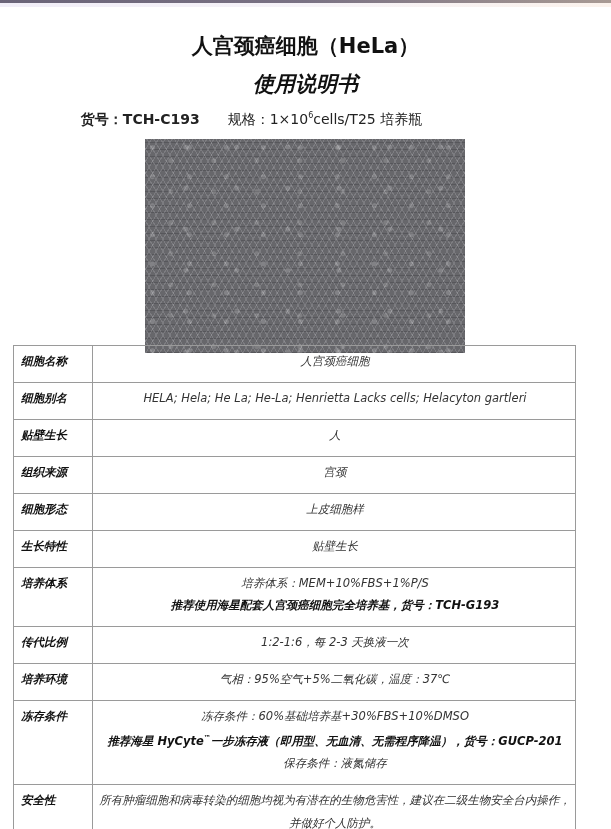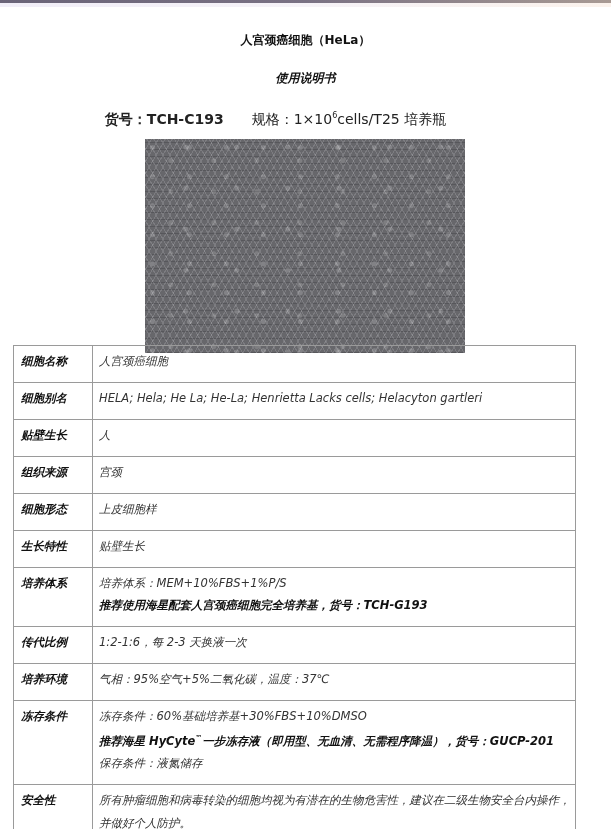--- a/index.html
+++ b/index.html
@@ -12,27 +12,27 @@
     .top-strip {
       position: absolute; left: 0; top: 0; width: 611px; height: 3px;
       background: linear-gradient(90deg, #6a6478 0%, #7a7284 50%, #a89a94 100%);
     }
     .top-fade {
       position: absolute; left: 0; top: 3px; width: 611px; height: 4px;
       background: linear-gradient(90deg, #f1eef8 0%, #f6f3f8 50%, #fbf2ec 100%);
     }
     .title {
       position: absolute; left: 0; width: 611px; text-align: center;
-      font-weight: bold; font-size: 12px; color: #111;
+      font-weight: bold; font-size: 21px; color: #111;
     }
     .title.t1 { top: 32px; }
     .title.t2 { top: 70px; font-style: italic; }
     .subline {
       position: absolute; left: 0; top: 111px; width: 503px; text-align: center;
-      font-size: 14px; color: #222; margin-left: 24px;
+      font-size: 14px; color: #222;
     }
     .subline .item-no { font-weight: bold; }
     .subline .gap { display: inline-block; width: 28px; }
     .subline sup { font-size: 8px; vertical-align: 6px; }
     .cell-image {
       position: absolute; left: 145px; top: 139px; width: 320px; height: 214px;
       background-color: #67676b;
       background-image:
         radial-gradient(circle at 20% 30%, rgba(255,255,255,0.18) 0 2px, transparent 3px),
         radial-gradient(circle at 60% 70%, rgba(255,255,255,0.15) 0 2px, transparent 3px),
@@ -50,21 +50,21 @@
     }
     table.info td {
       border: 1px solid #9a9a9a;
       vertical-align: top;
       line-height: 22px;
     }
     table.info td.label {
       width: 79px; font-weight: bold; padding: 4px 0 3px 7px; color: #111;
     }
     table.info td.value {
-      padding: 4px 4px 10px 6px; color: #333;
+      padding: 4px 4px 10px 6px; color: #333; text-align: center;
     }
     .value .line { display: block; }
     .value .line.bold { font-weight: bold; color: #111; }
     .value sup { font-size: 7px; vertical-align: 5px; }
   </style>
 </head>
 <body>
 
 <div class="top-strip"></div>
 <div class="top-fade"></div>

